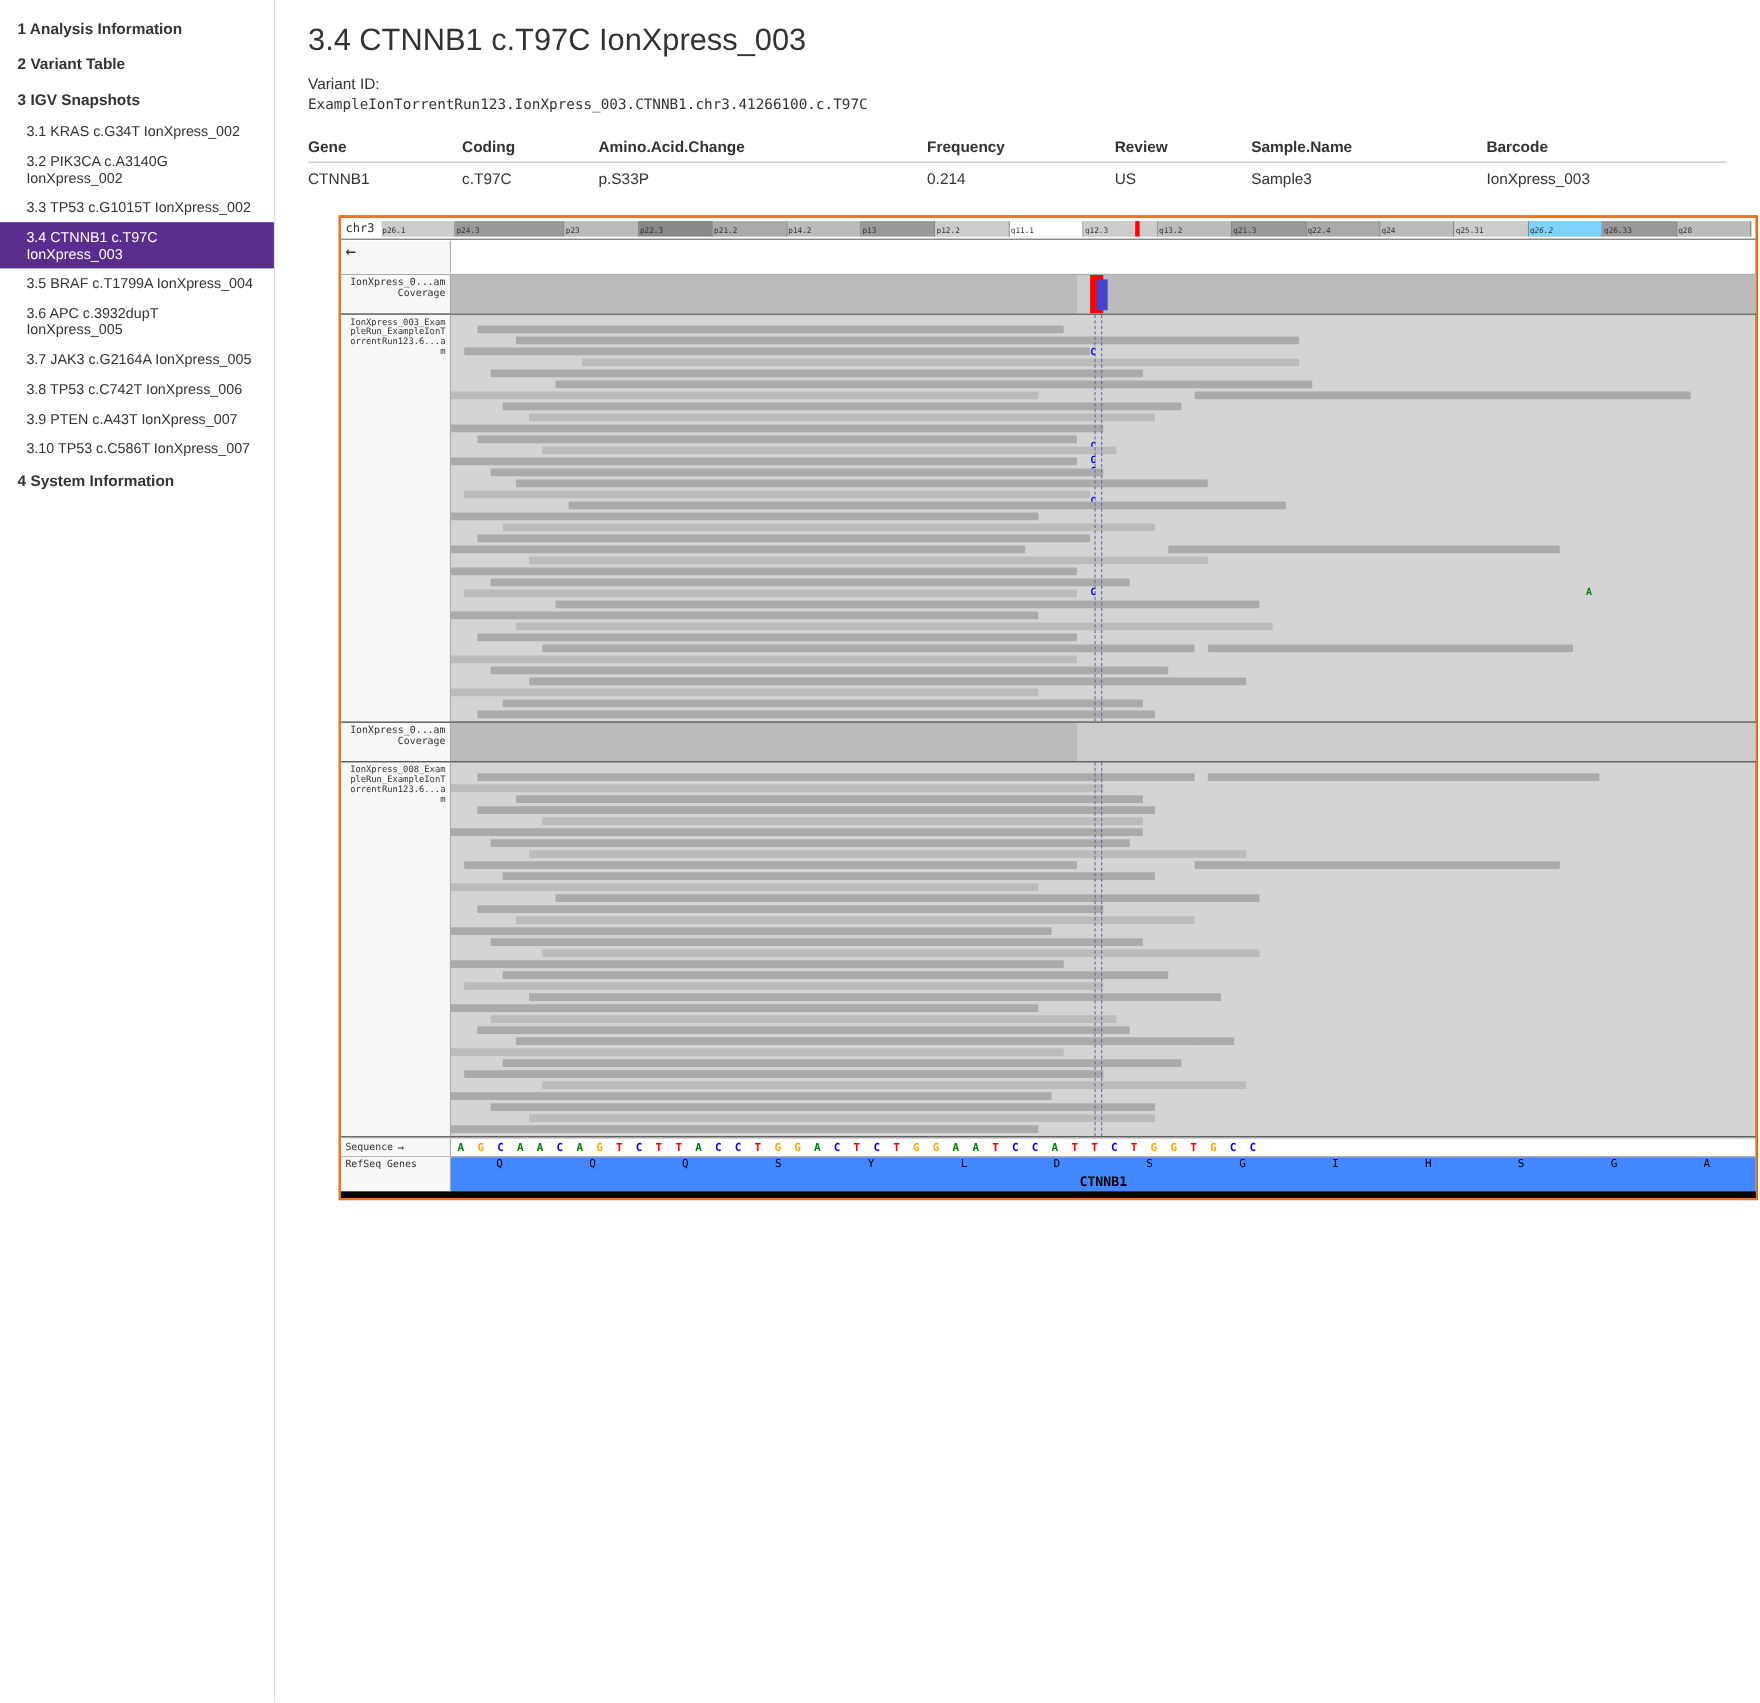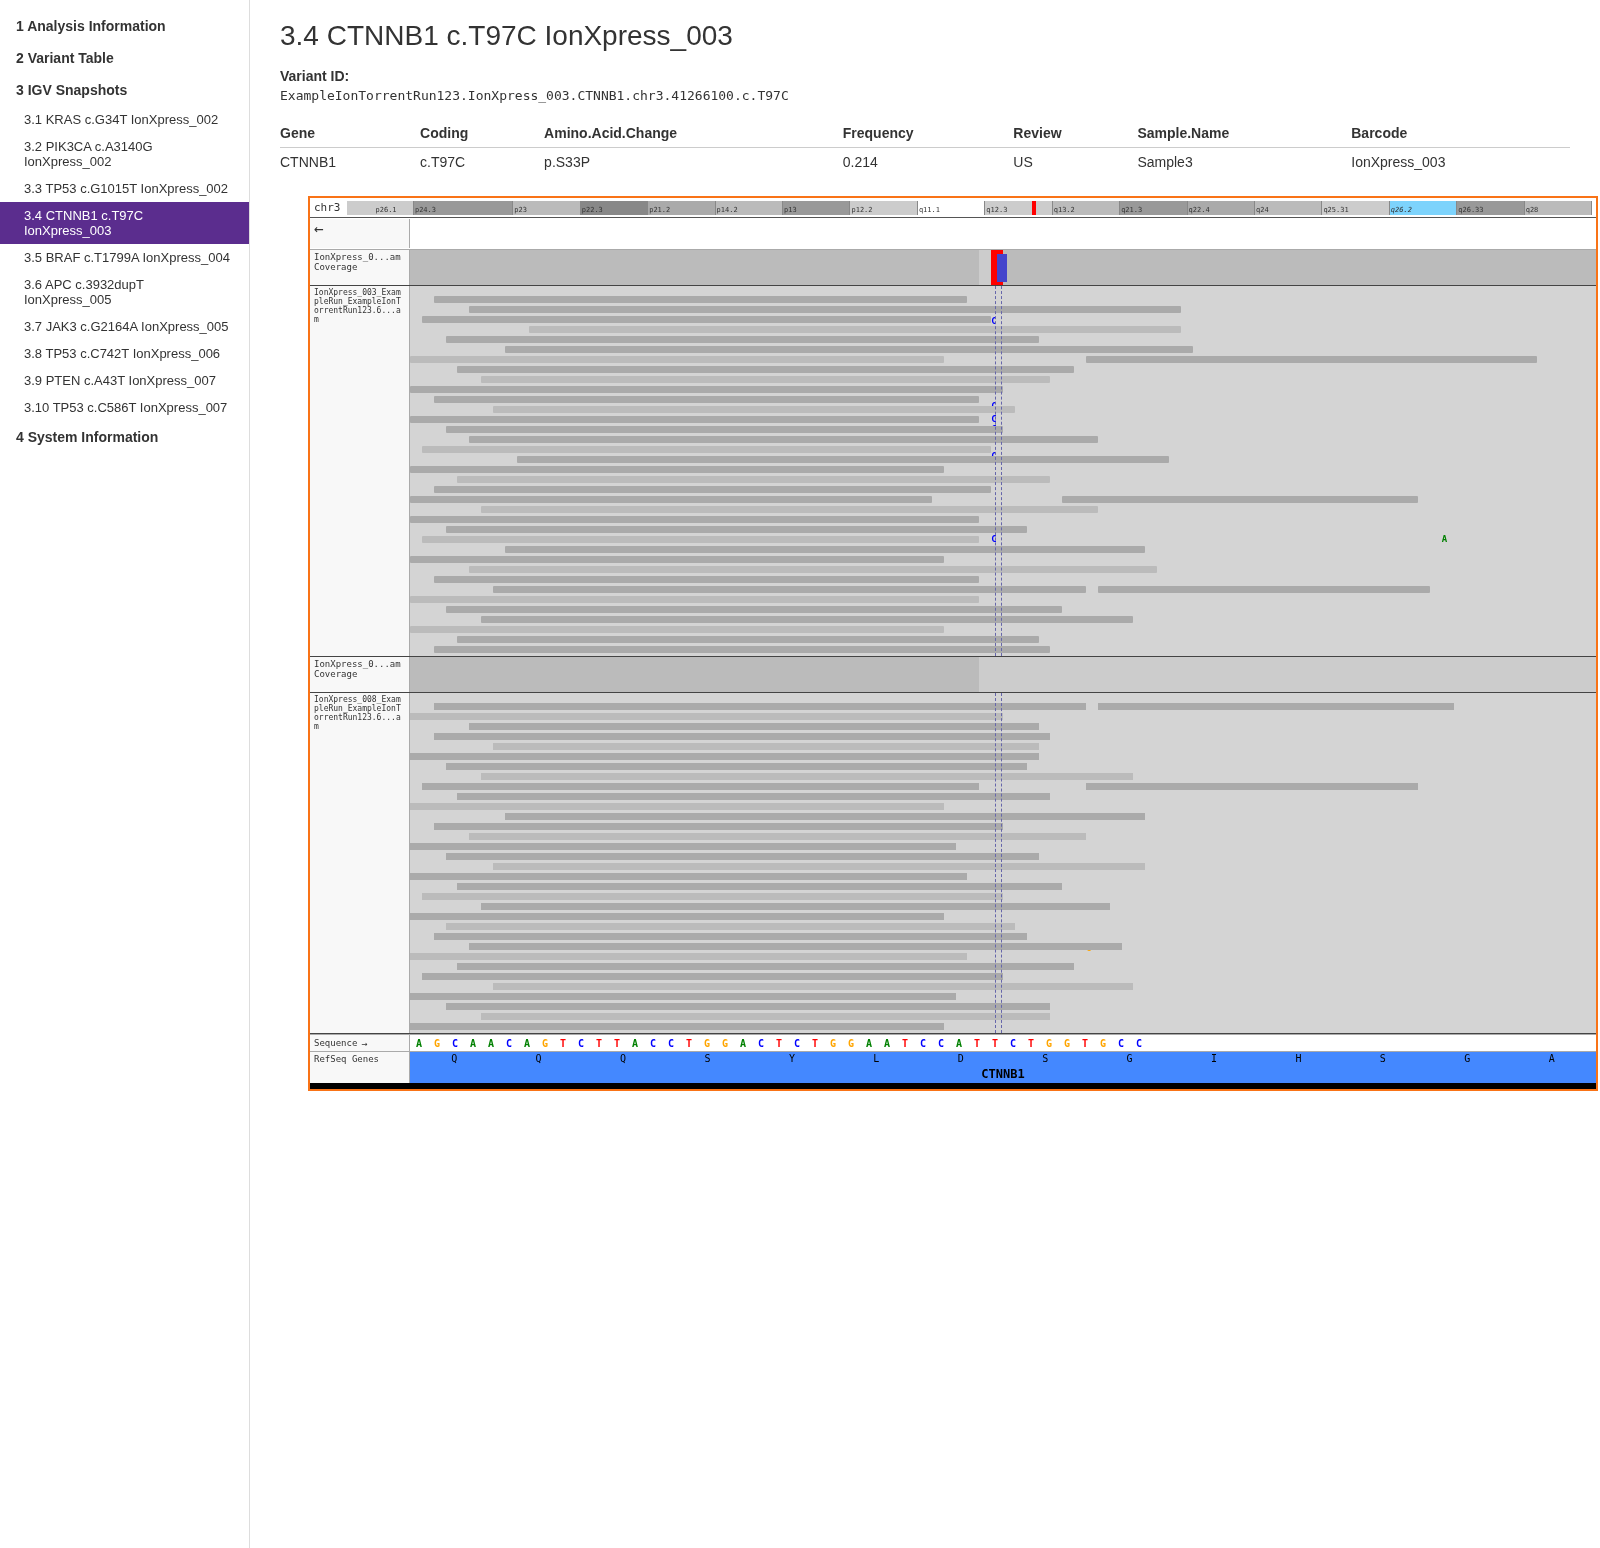--- a/index.html
+++ b/index.html
@@ -68,21 +68,20 @@
       color: #fff;
       border-color: #5b2d8e;
     }
     .view-btn:first-child { border-radius: 4px 0 0 4px; }
     .view-btn:last-child { border-radius: 0 4px 4px 0; }
 
     .variant-id-label {
       font-size: 14px;
       color: #333;
       margin-bottom: 4px;
-      font-weight: bold;
     }
     .variant-id-value {
       font-family: monospace;
       font-size: 13px;
       color: #333;
       margin-bottom: 16px;
     }
 
     
     .info-table {
@@ -137,20 +136,21 @@
       background: #ccc;
       position: relative;
       display: flex;
       align-items: center;
     }
 
     
     .track-row {
       display: flex;
       border-bottom: 1px solid #444;
+      text-align: right;
     }
     .track-label {
       width: 100px;
       min-width: 100px;
       background: #f8f8f8;
       border-right: 1px solid #aaa;
       padding: 2px 4px;
       font-size: 9px;
       color: #333;
       display: flex;
@@ -366,21 +366,21 @@
     </tbody>
   </table>
 
   <div class="igv-container" id="igv-viewer">
 
     <div class="chr-banner">
       <span class="chr-label">chr3</span>
       <div class="chr-ideogram" id="chr-ideogram">
 
       <div style="flex: 1 1 0%; height: 100%; background: rgb(204, 204, 204); border-right: 1px solid rgb(136, 136, 136); position: relative;">
-            <span style="font-size: 7px; position: absolute; bottom: 1px; left: 1px; color: rgb(51, 51, 51); padding-left: 28px;">p26.1</span>
+            <span style="font-size: 7px; position: absolute; bottom: 1px; left: 1px; color: rgb(51, 51, 51);">p26.1</span>
           </div>
           <div style="flex: 1 1 0%; height: 100%; background: rgb(153, 153, 153); border-right: 1px solid rgb(136, 136, 136); position: relative; padding-left: 32px;">
             <span style="font-size: 7px; position: absolute; bottom: 1px; left: 1px; color: rgb(51, 51, 51);">p24.3</span>
           </div>
           <div style="flex: 1 1 0%; height: 100%; background: rgb(187, 187, 187); border-right: 1px solid rgb(136, 136, 136); position: relative;">
             <span style="font-size: 7px; position: absolute; bottom: 1px; left: 1px; color: rgb(51, 51, 51);">p23</span>
           </div>
           <div style="flex: 1 1 0%; height: 100%; background: rgb(136, 136, 136); border-right: 1px solid rgb(136, 136, 136); position: relative;">
             <span style="font-size: 7px; position: absolute; bottom: 1px; left: 1px; color: rgb(51, 51, 51);">p22.3</span>
           </div>

